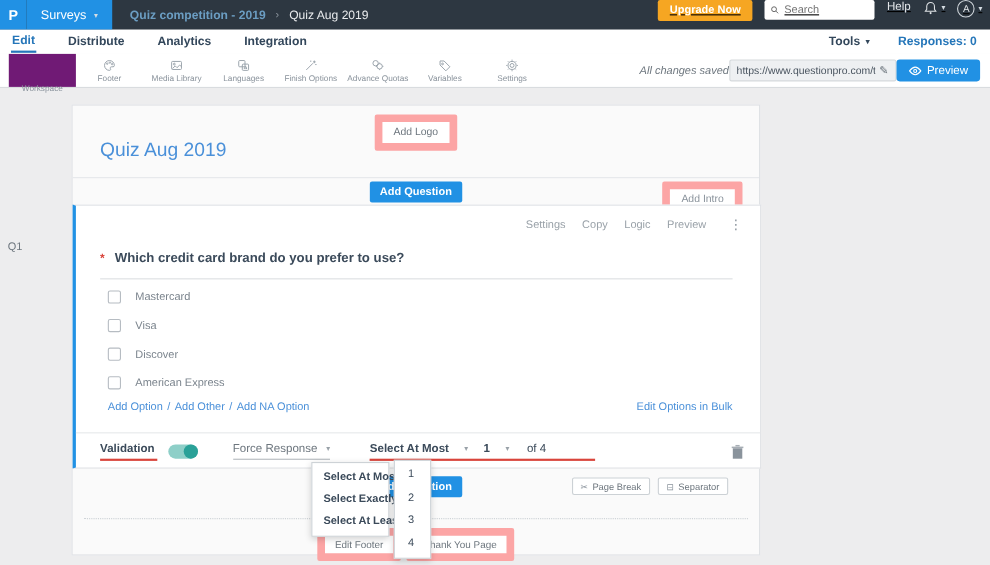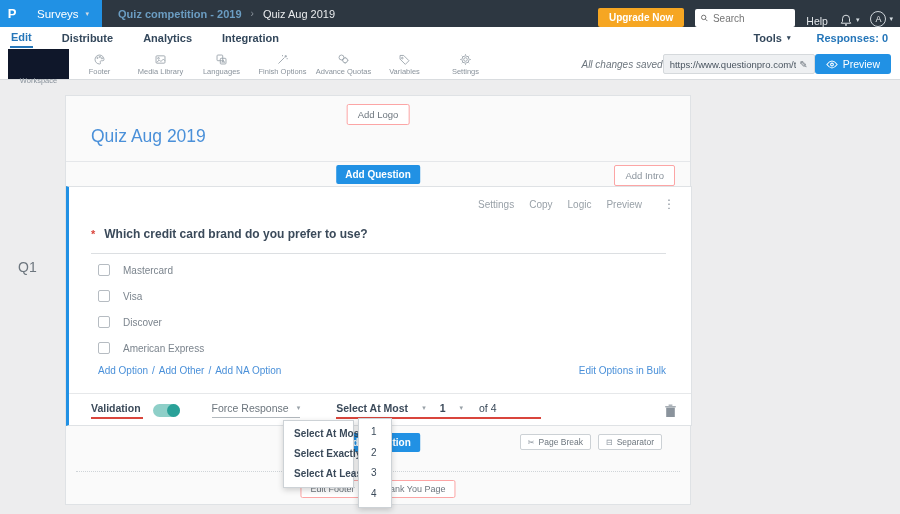--- a/index.html
+++ b/index.html
@@ -8,55 +8,55 @@
 
   
   .topbar { position:absolute; left:0; top:0; width:900px; height:27px; background:#2d3741; display:flex; align-items:stretch; }
   .logo-box { width:24px; background:#2191e4; color:#fff; display:flex; align-items:center; justify-content:center; font-size:13px; font-weight:bold; }
   .surveys-btn { background:#2191e4; color:#fff; font-size:11.5px; display:flex; align-items:center; gap:7px; padding:0 13px; cursor:pointer; }
   .caret { font-size:7px; color:#d6dde2; }
   .breadcrumb { display:flex; align-items:center; font-size:11px; margin-left:16px; }
   .crumb-parent { color:#6b9dc2;font-weight:bold; }
   .crumb-sep { color:#8a939c; margin:0 9px; font-size:10px; }
   .crumb-current { color:#e9ebed; }
-  .topbar-right { margin-left:auto; display:flex; align-items:flex-end; gap:11px; padding-right:7px; }
+  .topbar-right { margin-left:auto; display:flex; align-items:flex-start; gap:11px; padding-right:7px;text-decoration:underline; }
   .upgrade-btn { background:#f6a622; color:#fff; font-size:10px; font-weight:bold; padding:4px 11px; border-radius:2px; cursor:pointer; }
   .searchbox { width:100px; height:18px; background:#fff; border-radius:2px; display:flex; align-items:center; padding:0 5px; gap:4px; }
   .searchbox input { border:0; outline:0; width:100%; font-size:10px; font-family:inherit; color:#444; background:transparent; }
   .help-link { color:#e2e5e8; font-size:10.5px; }
   .iconbtn { display:flex; align-items:center; gap:3px; }
   .avatar { width:16px; height:16px; border:1px solid #cfd5da; border-radius:50%; color:#e6e9eb; font-size:9px; display:flex; align-items:center; justify-content:center; }
 
   
   .nav { position:absolute; left:0; top:27px; width:900px; height:22px; background:#fff; display:flex; align-items:center; padding:0 10px; font-size:11px; color:#33475b; font-weight:bold; }
   .nav-item { margin-right:28px; padding:3px 1px; cursor:pointer; }
   .nav-item.active { color:#2576b9; border-bottom:2px solid #2576b9; }
   .nav-right { margin-left:auto; display:flex; align-items:center; gap:26px; padding-right:2px; }
   .tools-link { color:#33475b; display:flex; gap:5px; align-items:center; }
   .tools-link .caret { color:#33475b; }
   .responses { color:#2576b9; }
 
   
   .toolbar { position:absolute; left:0; top:49px; width:900px; height:31px; background:#fff; border-bottom:1px solid #d9dcdf; display:flex; align-items:stretch; padding-left:8px; }
   .tool { width:61px; display:flex; flex-direction:column; align-items:center; justify-content:center; gap:1px; cursor:pointer; }
-  .tool.active { background:#0f172a;gap:33px; }
+  .tool.active { background:#701a75;gap:33px; }
   .tool svg { width:13px; height:13px; stroke:#9aa3ab; fill:none; stroke-width:1.1; }
   .tool-label { font-size:7.5px; color:#8a939c; white-space:nowrap; }
   .toolbar-right { margin-left:auto; display:flex; align-items:center; padding-right:9px; }
   .saved { font-style:italic; font-size:10px; color:#6d767e; }
   .urlbox { width:152px; height:20px; background:#eef0f2; border:1px solid #d5d9dc; border-radius:2px; display:flex; align-items:center; padding:0 6px; }
   .urlbox input { border:0; outline:0; background:transparent; font-size:9.5px; color:#4a5560; width:100%; font-family:inherit; }
   .pencil { font-size:10px; color:#6d767e; margin-left:3px; }
   .preview-btn { background:#2191e4; color:#fff; font-size:10.5px; padding:4px 11px; border-radius:3px; display:flex; align-items:center; gap:5px; cursor:pointer; }
   .preview-btn svg { width:12px; height:9px; stroke:#fff; fill:none; stroke-width:1.2; }
 
   
-  .q-index { position:absolute; left:18px; top:219px; font-size:14px; color:#6d767e;margin-top:40px; }
+  .q-index { position:absolute; left:7px; top:219px; font-size:10px; color:#6d767e; }
   .card { position:absolute; left:65px; top:95px; width:626px; height:410px; background:#fafafa; border:1px solid #dfe2e5; }
-  .btn-plain { background:#fff; border:1px solid #fca5a5; border-radius:2px; color:#6d767e; font-size:9.5px; padding:4px 10px; cursor:pointer; white-space:nowrap; font-family:inherit; }
+  .btn-plain { background:#fff; border:7px solid #fca5a5; border-radius:2px; color:#6d767e; font-size:9.5px; padding:4px 10px; cursor:pointer; white-space:nowrap; font-family:inherit; }
   .btn-blue { background:#2191e4; border:0; border-radius:2px; color:#fff; font-size:10px; font-weight:bold; padding:4px 9px; cursor:pointer; white-space:nowrap; font-family:inherit; }
   .add-logo { position:absolute; left:50%; top:8px; transform:translateX(-50%); }
   .survey-title { position:absolute; left:25px; top:30px; font-size:17.5px; color:#4a90d9; font-weight:normal; cursor:text; }
   .header-divider { position:absolute; left:0; right:0; top:65px; border-top:1px solid #e5e7ea; }
   .add-q1 { position:absolute; left:50%; top:69px; transform:translateX(-50%); }
   .add-intro { position:absolute; right:15px; top:69px; color:#8a939c; }
 
   
   .qblock { position:absolute; left:0; top:90px; width:626px; height:240px; background:#fff; border:1px solid #dfe2e5; border-left:3px solid #2191e4; }
   .q-actions { position:absolute; top:10px; right:16px; display:flex; align-items:center; gap:15px; font-size:10px; color:#99a1a8; }

